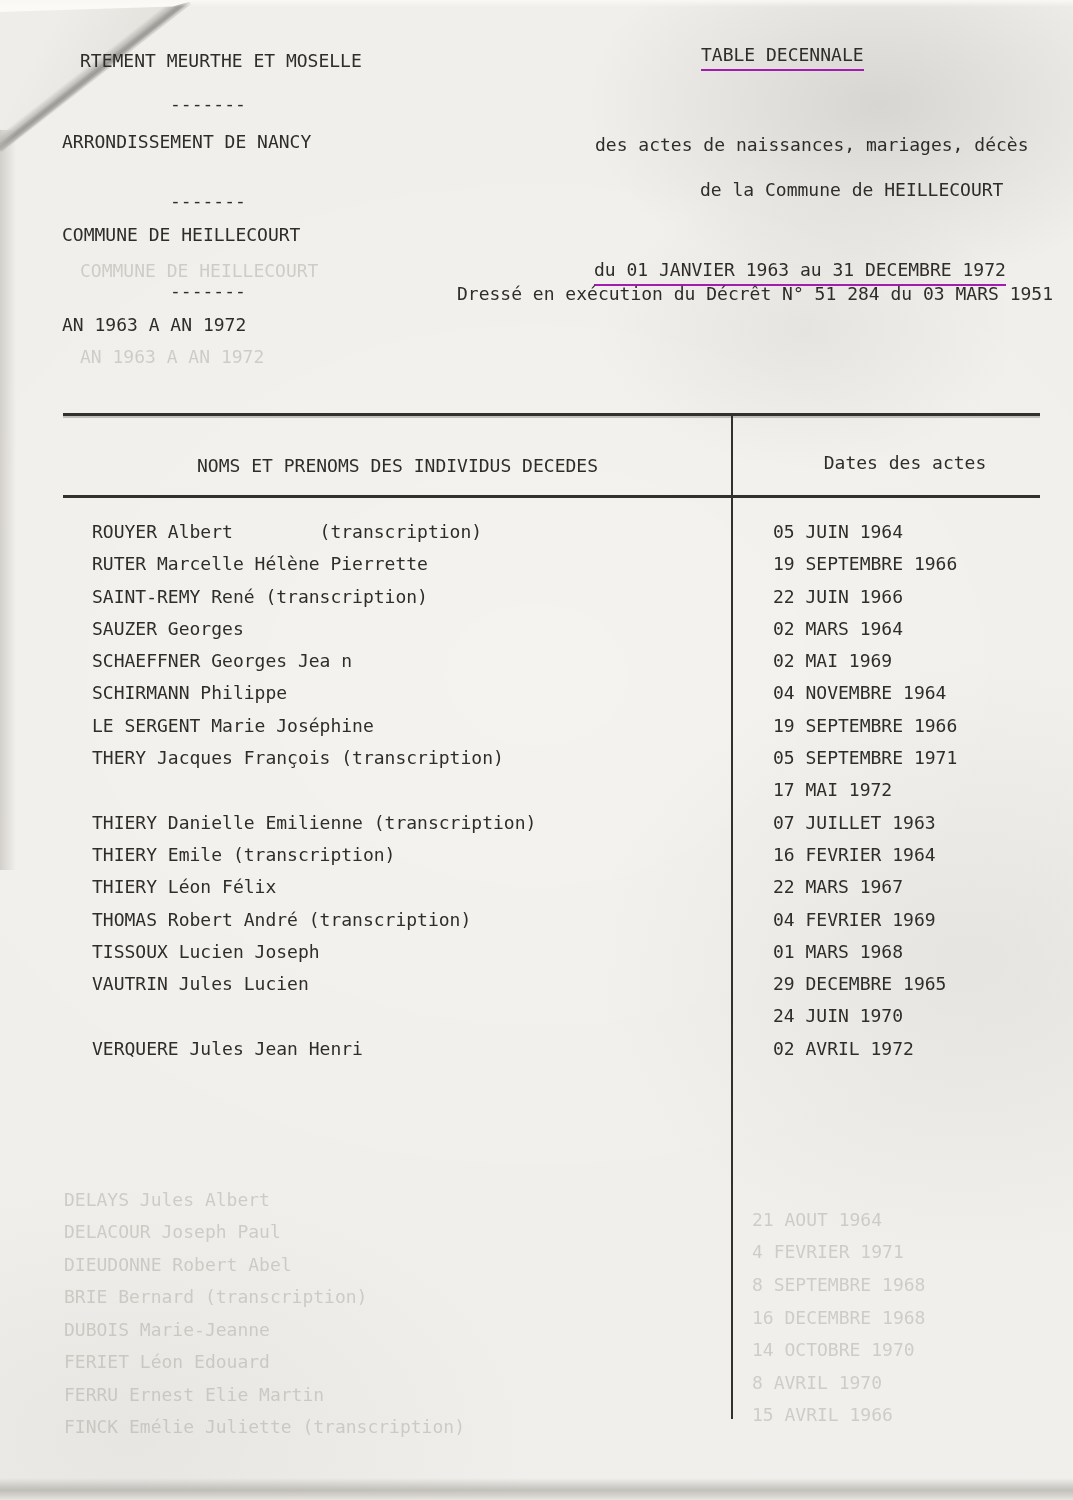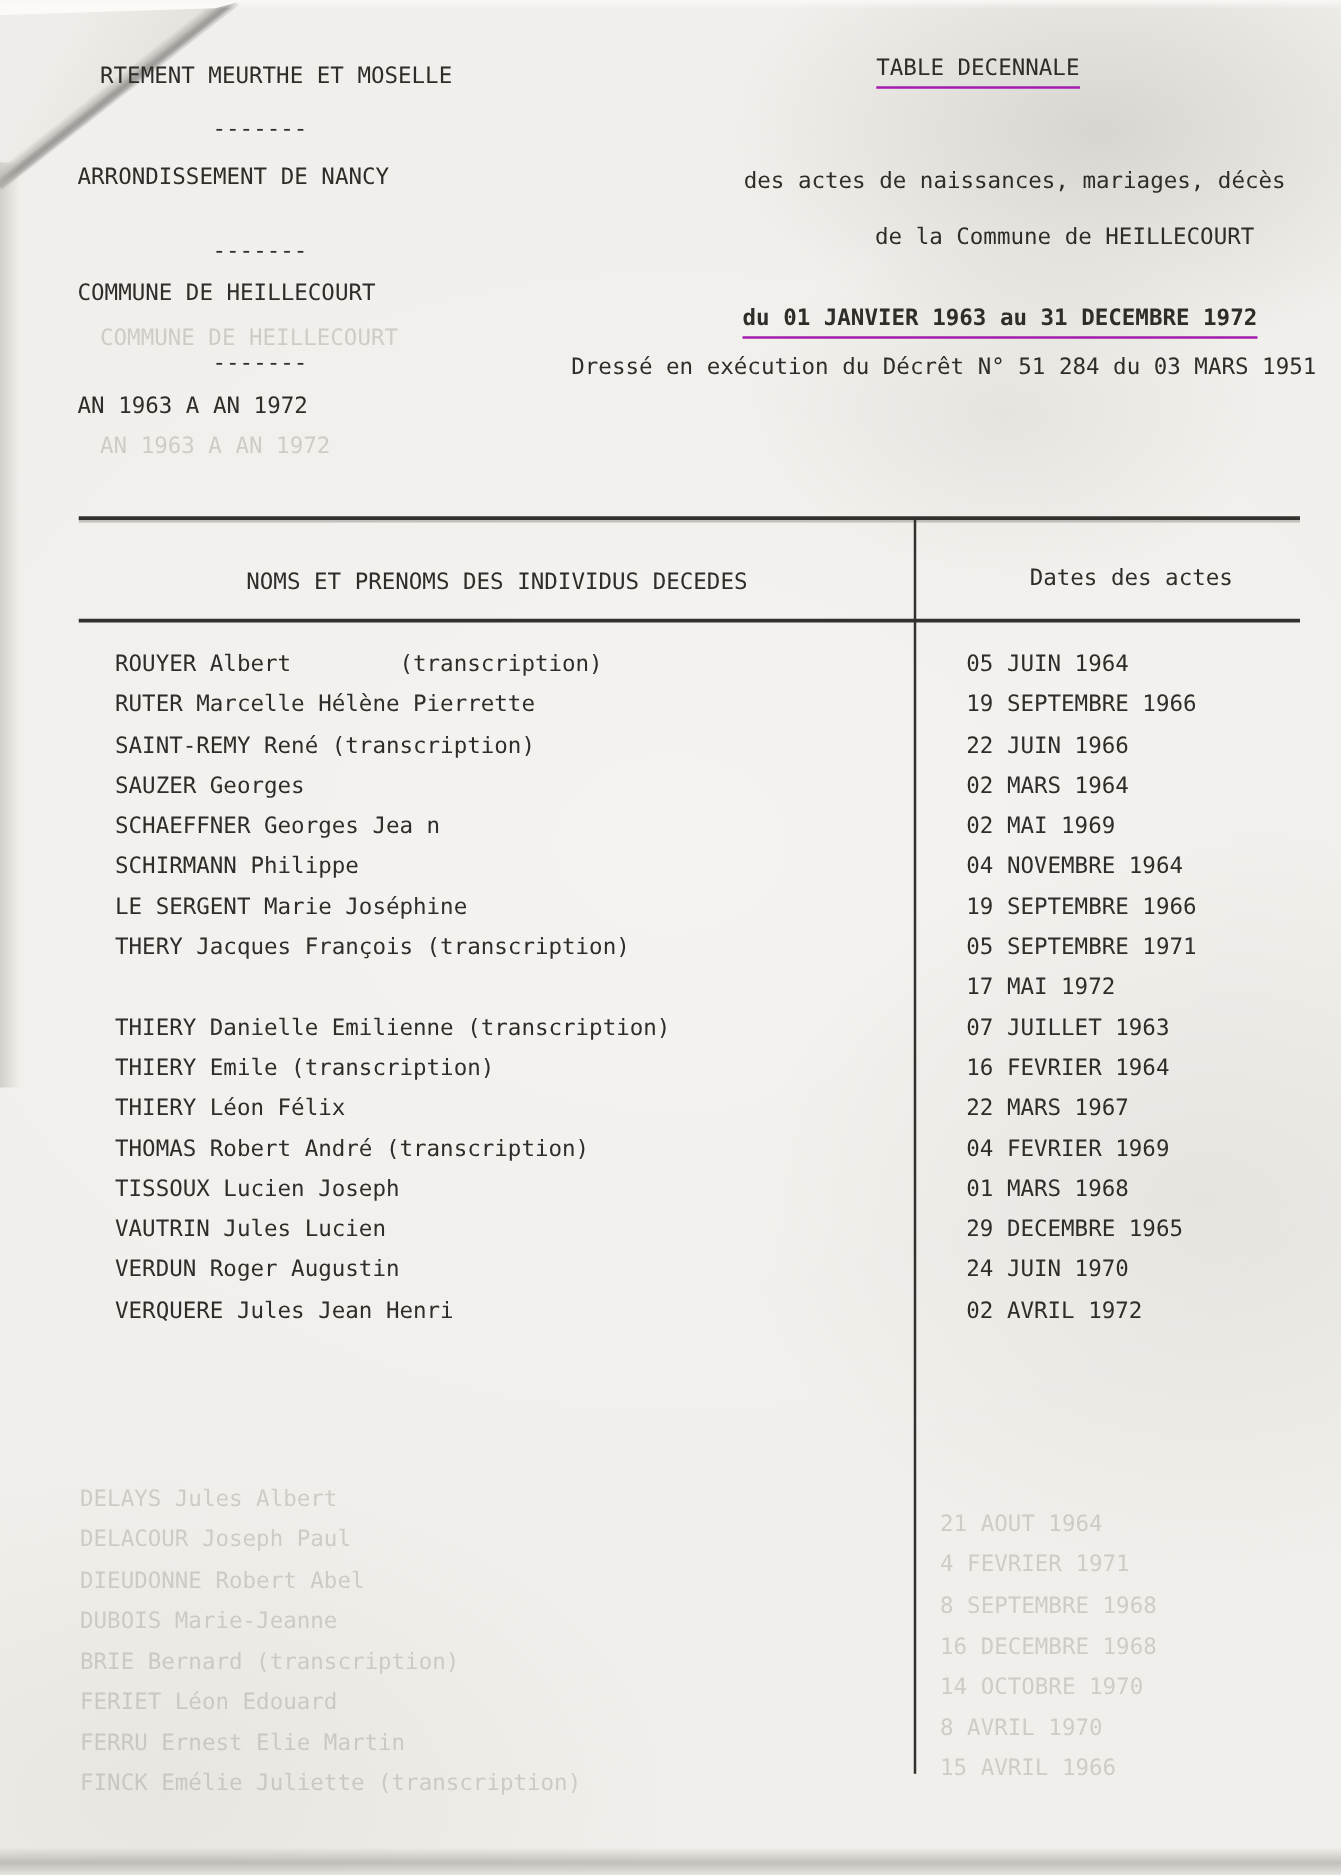--- a/index.html
+++ b/index.html
@@ -47,21 +47,21 @@
   .hdr-left-1{left:80px;top:50px;}
   .hdr-sep1{left:170px;top:93px;}
   .hdr-left-2{left:62px;top:131px;}
   .hdr-sep2{left:170px;top:190px;}
   .hdr-left-3{left:62px;top:224px;}
   .hdr-sep3{left:170px;top:280px;}
   .hdr-left-4{left:62px;top:314px;}
   .r-title{left:701px;top:44px;}
   .r-sub1{left:595px;top:134px;}
   .r-sub2{left:700px;top:179px;}
-  .r-period{left:594px;top:244px;font-weight:bold;}
+  .r-period{left:594px;top:259px;}
   .r-decree{left:457px;top:283px;}
 
   
   .rule{position:absolute;background:#33312d;}
   .rule-top{left:63px;top:413px;width:977px;height:3px;box-shadow:0 2px 0 rgba(51,49,45,0.25);}
   .rule-mid{left:63px;top:495px;width:977px;height:3px;}
   .vline{left:731px;top:414px;width:2px;height:1005px;background:#33312d;position:absolute;}
   .col1-header{left:63px;top:455px;width:669px;text-align:center;}
   .col2-header{left:775px;top:452px;width:260px;text-align:center;}
 
@@ -184,31 +184,30 @@
         <span class="name">TISSOUX Lucien Joseph</span>
         <span class="date">01 MARS 1968</span>
       </div>
 
       <div class="row">
         <span class="name">VAUTRIN Jules Lucien</span>
         <span class="date">29 DECEMBRE 1965</span>
       </div>
 
       <div class="row">
-        <span class="name">VERDUN Roger Augustin</span>
         <span class="date">24 JUIN 1970</span>
       </div>
 
       <div class="row">
         <span class="name">VERQUERE Jules Jean Henri</span>
         <span class="date">02 AVRIL 1972</span>
       </div>
 
     </div>
 
   <div class="ghost-names ghost">
     
-  <div>DELAYS Jules Albert</div><div>DELACOUR Joseph Paul</div><div>DIEUDONNE Robert Abel</div><div>DUBOIS Marie-Jeanne</div><div>BRIE Bernard (transcription)</div><div>FERIET Léon Edouard</div><div>FERRU Ernest Elie Martin</div><div>FINCK Emélie Juliette (transcription)</div></div>
+  <div>DELAYS Jules Albert</div><div>DELACOUR Joseph Paul</div><div>DIEUDONNE Robert Abel</div><div>BRIE Bernard (transcription)</div><div>DUBOIS Marie-Jeanne</div><div>FERIET Léon Edouard</div><div>FERRU Ernest Elie Martin</div><div>FINCK Emélie Juliette (transcription)</div></div>
   <div class="ghost-dates ghost">
     
   <div>21 AOUT 1964</div><div>4 FEVRIER 1971</div><div>8 SEPTEMBRE 1968</div><div>16 DECEMBRE 1968</div><div>14 OCTOBRE 1970</div><div>8 AVRIL 1970</div><div>15 AVRIL 1966</div></div>
 
 </div>
 
 </body></html>

